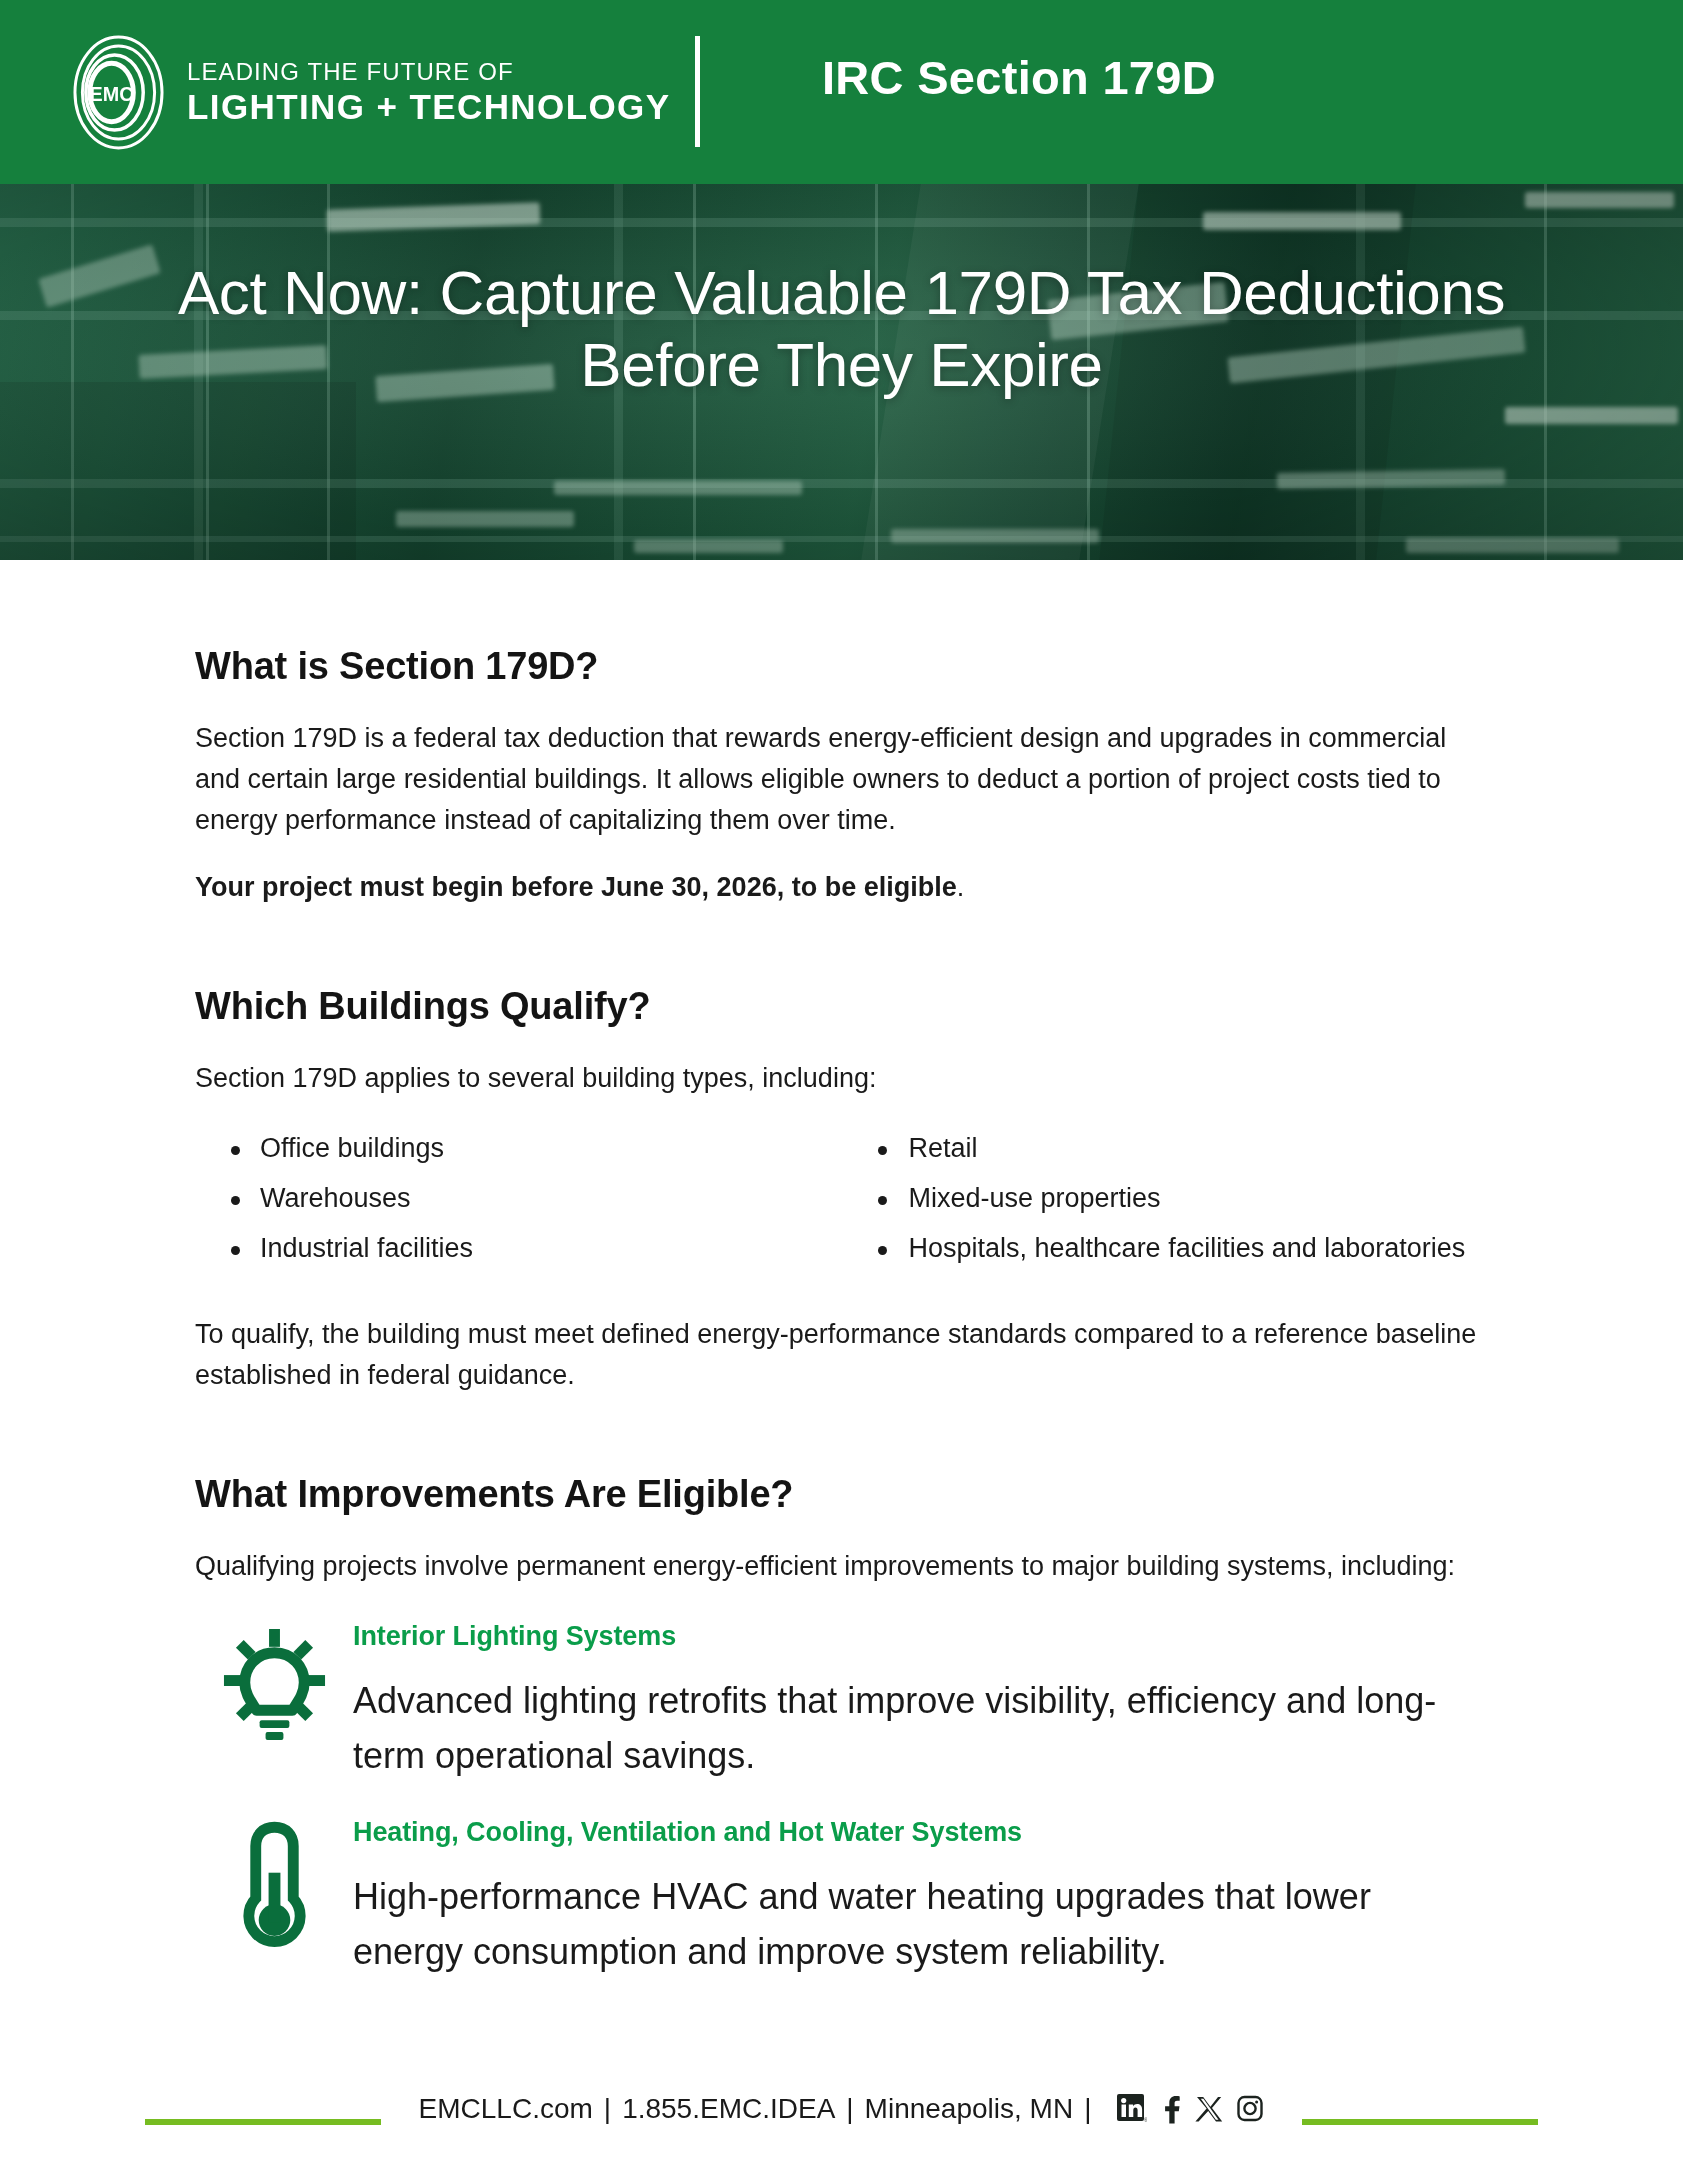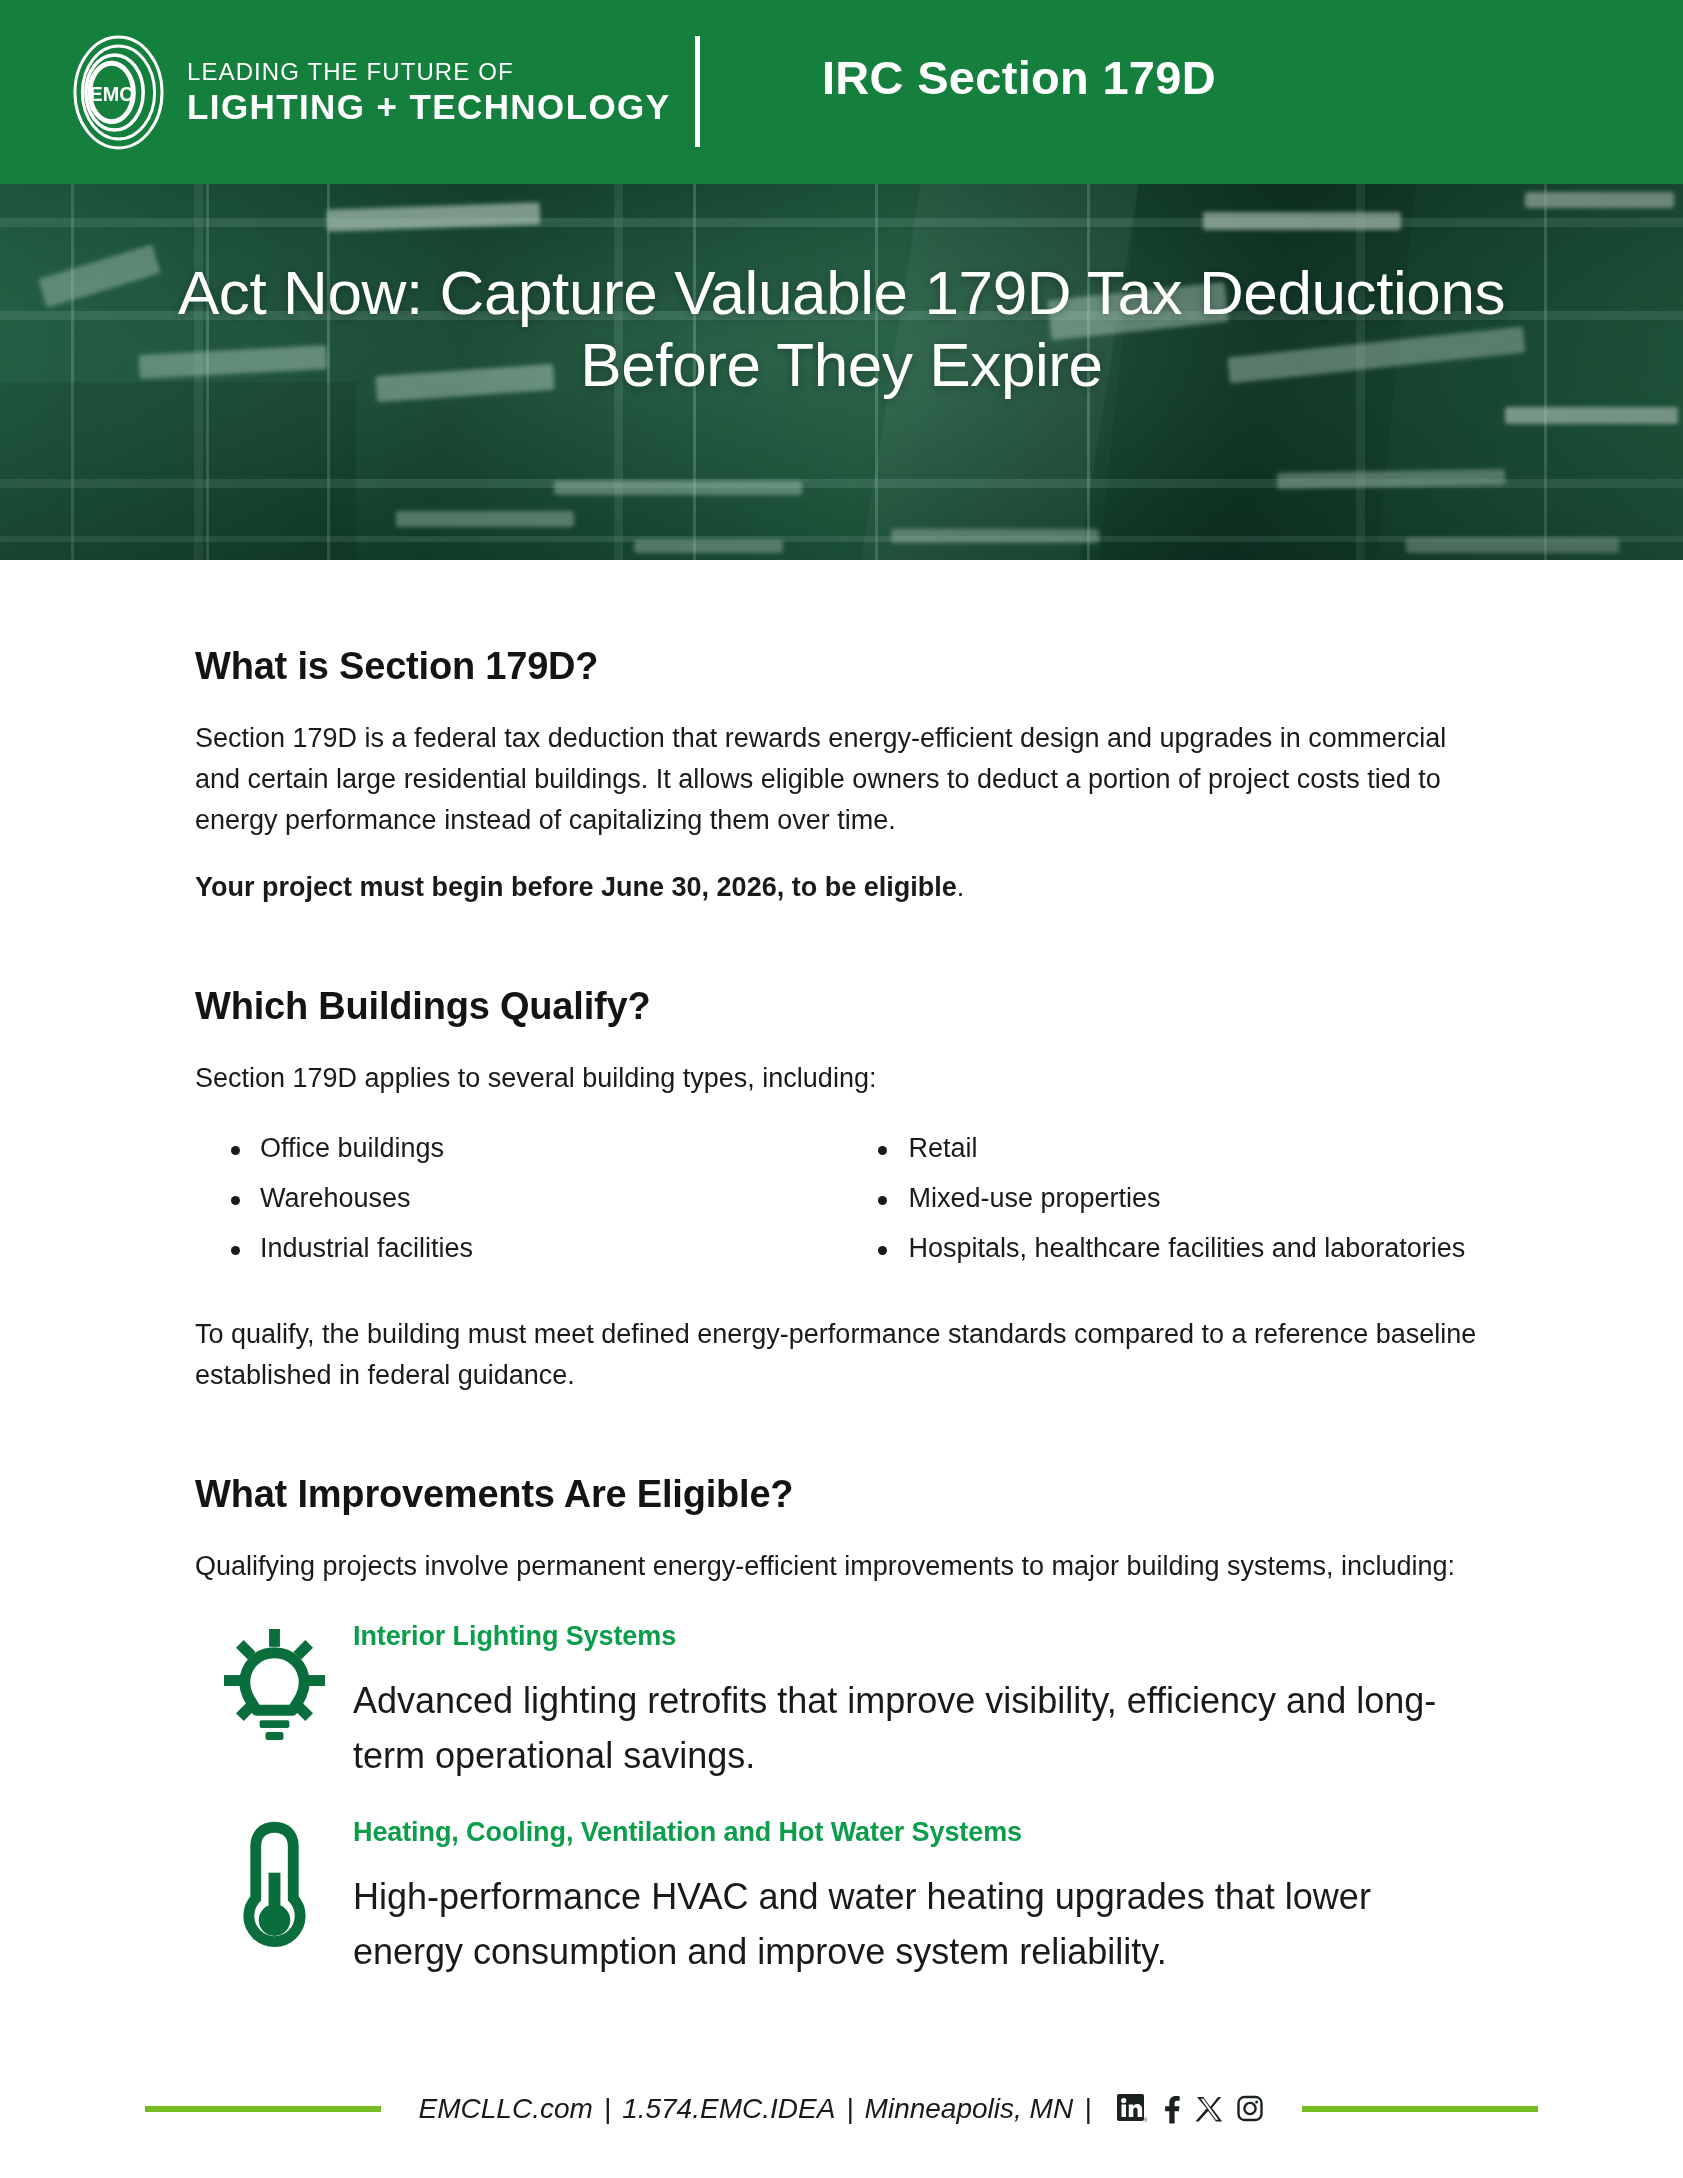--- a/index.html
+++ b/index.html
@@ -148,21 +148,21 @@
   .feature-text {
     font-size:36px; line-height:1.52; color:#1a1a1a;
   }
 
   
   .footer {
     position:absolute; left:0; bottom:0;
     width:1683px; height:139px;
     display:flex; align-items:center; justify-content:center;
   }
-  .footer-inner { display:flex; align-items:center; gap:12px;font-style:italic; }
+  .footer-inner { display:flex; align-items:flex-end; gap:12px; }
   .footer-rule { height:6px; background:#76bc21; }
   .footer-rule.left { width:236px; margin-right:26px; }
   .footer-rule.right { width:236px; margin-left:26px; }
   .footer-text {
     font-size:28px; color:#1a1a1a; white-space:nowrap;
     display:flex; align-items:center; gap:0;
   }
   .footer-socials { display:inline-flex; align-items:center; gap:13px; margin-left:15px; }
   .footer-socials svg { display:block; }
 </style>
@@ -310,21 +310,21 @@
   </div>
 
 </div>
 
 <div class="footer">
   <div class="footer-inner">
     <div class="footer-rule left"></div>
     <div class="footer-text">
       <span>EMCLLC.com</span>
       <span style="margin:0 11px;">|</span>
-      <span>1.574.EMC.IDEA</span>
+      <span>1.855.EMC.IDEA</span>
       <span style="margin:0 11px;">|</span>
       <span>Minneapolis, MN</span>
       <span style="margin:0 11px;">|</span>
       <span class="footer-socials">
         <span>
           <svg width="30" height="30" viewBox="0 0 30 30">
             <rect x="0" y="0" width="27" height="27" rx="2" fill="#1c231f"></rect>
             <rect x="4.5" y="10.5" width="4.5" height="12.5" fill="#fff"></rect>
             <circle cx="6.7" cy="6.6" r="2.6" fill="#fff"></circle>
             <path d="M11.8 10.5 h4.3 v1.8 c.8-1.4 2.3-2.2 4-2.2 3 0 5 2 5 5.4 V23 h-4.5 v-6.7c0-1.7-.8-2.7-2.2-2.7-1.3 0-2.1 1-2.1 2.7V23 h-4.5 z" fill="#fff"></path>

